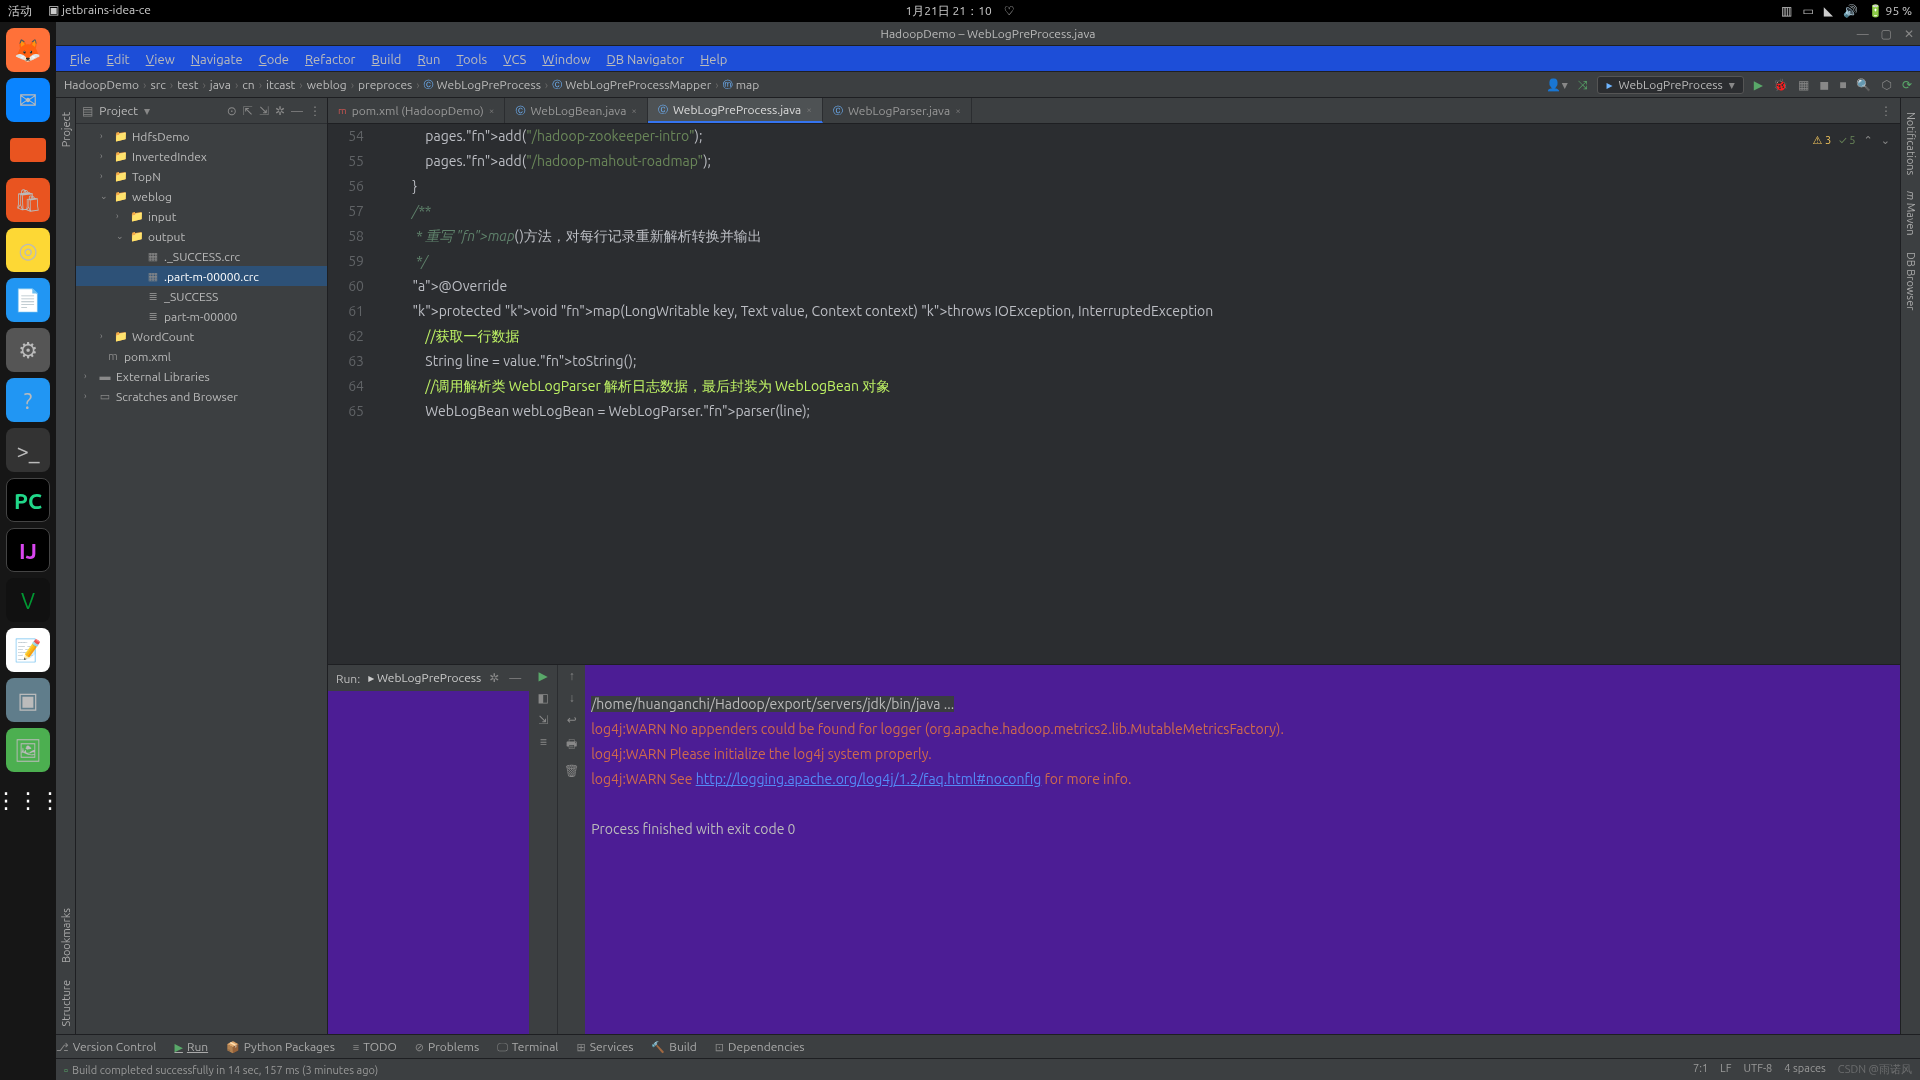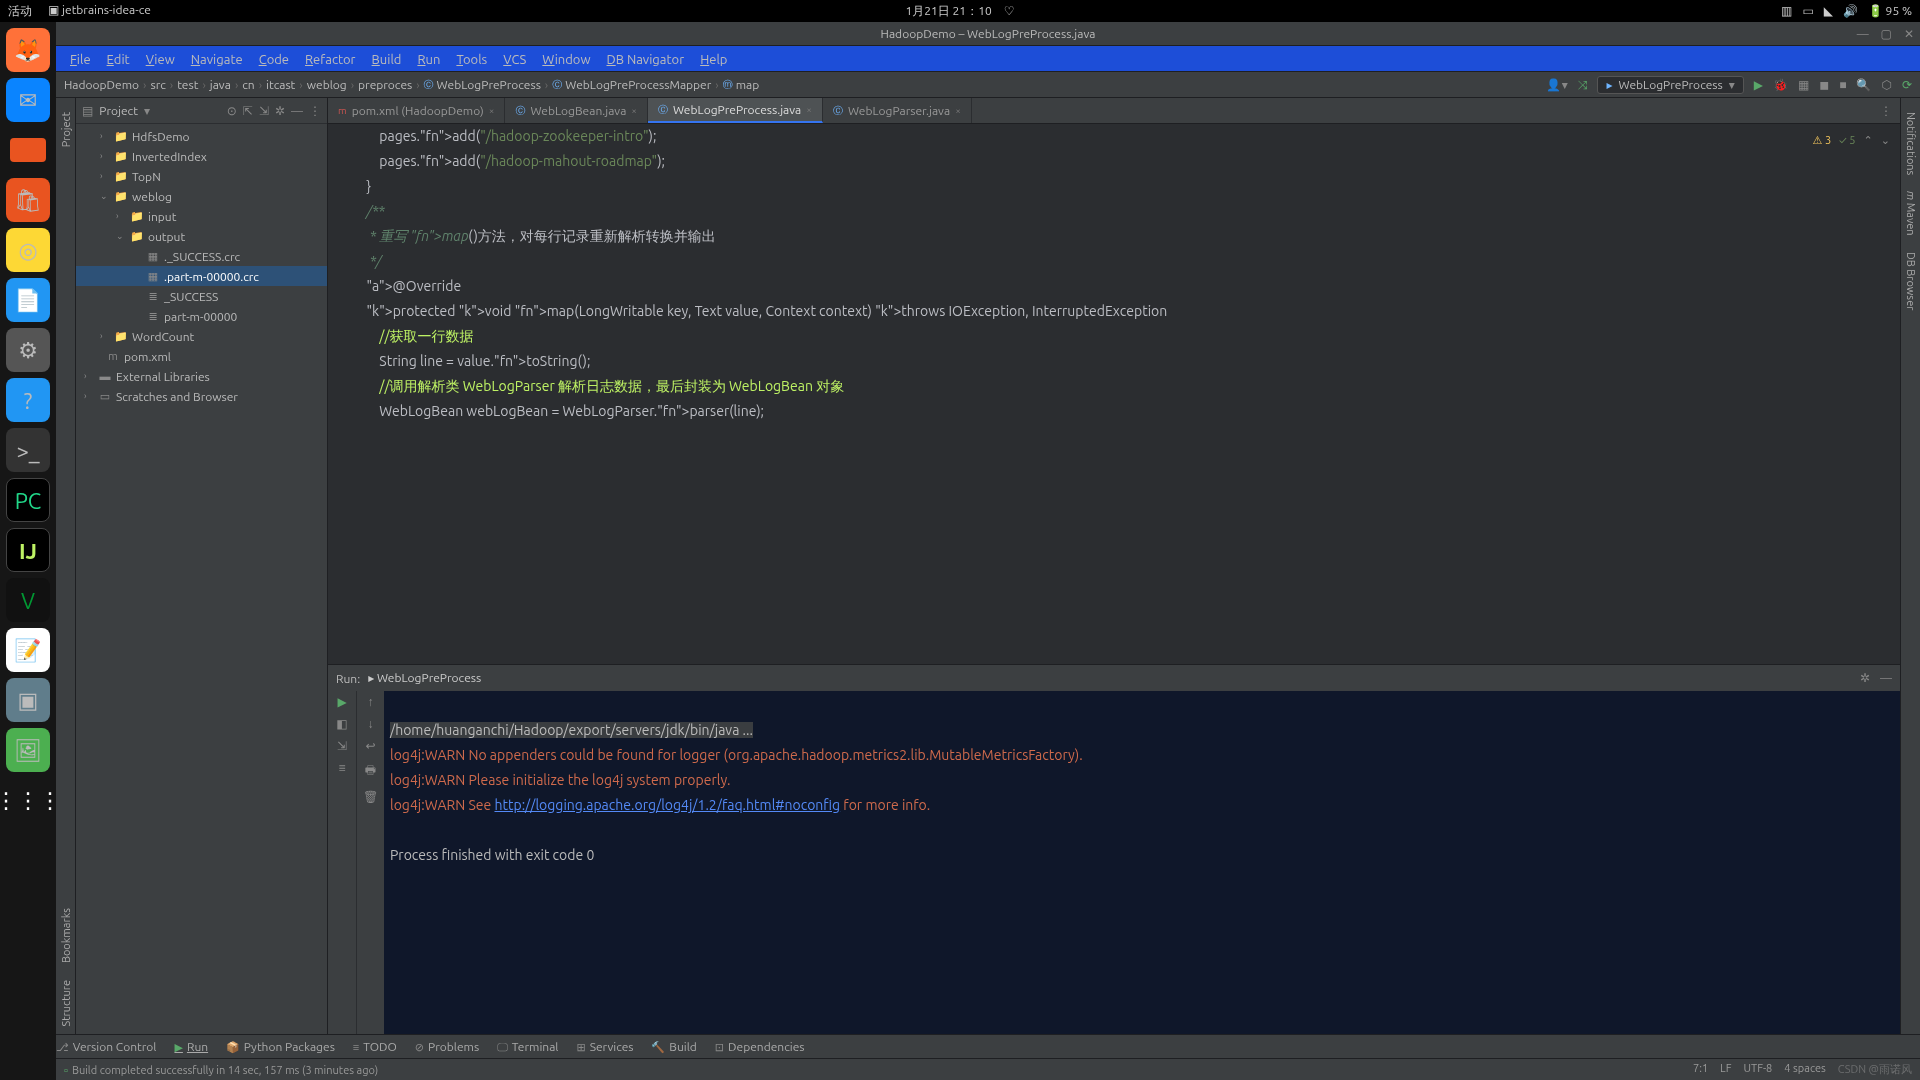--- a/index.html
+++ b/index.html
@@ -5,22 +5,22 @@
 * { margin: 0; padding: 0; box-sizing: border-box; font-family: "Ubuntu", "Segoe UI", sans-serif; }
 body { background: #1e1f22; color: #bbb; overflow: hidden; width: 1920px; height: 1080px; position: relative; }
 .desktop-bar { height: 22px; background: #000; display: flex; align-items: center; padding: 0 8px; font-size: 12px; color: #ccc; }
 .desktop-bar .left { display: flex; gap: 16px; }
 .desktop-bar .center { position: absolute; left: 50%; transform: translateX(-50%); display: flex; gap: 12px; align-items: center; }
 .desktop-bar .right { margin-left: auto; display: flex; gap: 10px; align-items: center; }
 .taskbar { position: absolute; left: 0; top: 22px; bottom: 0; width: 56px; background: rgba(20,20,20,0.8); display: flex; flex-direction: column; align-items: center; padding-top: 6px; gap: 6px; }
 .taskbar .app { width: 44px; height: 44px; border-radius: 8px; display: flex; align-items: center; justify-content: center; font-size: 22px; }
 .app-ff { background: #ff7139; } .app-tb { background: #0a84ff; } .app-files { background: #e95420; border-radius: 4px; width: 36px; height: 24px; }
 .app-sw { background: #e95420; } .app-rh { background: #fdd835; } .app-doc { background: #2196f3; } .app-cog { background: #555; }
-.app-help { background: #2196f3; border-radius: 50%; } .app-term { background: #333; } .app-pc { background: #000; color: #21d789; font-weight: normal; font-size: 14px; border: 1px solid #444; }
-.app-ij { background: #000; color: #bef264; font-weight: bold; font-size: 14px; border: 1px solid #444; } .app-vim { background: #111; color: #019833; } .app-txt { background: #fff; } .app-vm { background: #607d8b; } .app-img { background: #4caf50; }
+.app-help { background: #2196f3; border-radius: 50%; } .app-term { background: #333; } .app-pc { background: #000; color: #21d789; font-weight: bold; font-size: 14px; border: 1px solid #444; }
+.app-ij { background: #000; color: #d946ef; font-weight: bold; font-size: 14px; border: 1px solid #444; } .app-vim { background: #111; color: #019833; } .app-txt { background: #fff; } .app-vm { background: #607d8b; } .app-img { background: #4caf50; }
 .app-grid { color: #fff; font-size: 20px; }
 .ide { position: absolute; left: 56px; top: 22px; right: 0; bottom: 0; background: #2b2d30; display: flex; flex-direction: column; }
 .titlebar { height: 24px; background: #3c3f41; display: flex; align-items: center; justify-content: center; font-size: 12px; color: #bbb; border-bottom: 1px solid #1e1f22; }
 .titlebar .winbtns { position: absolute; right: 6px; display: flex; gap: 12px; color: #888; }
 .menubar { height: 26px; background: #1d4ed8; display: flex; align-items: center; padding: 0 8px; font-size: 13px; gap: 4px; border-bottom: 1px solid #1e1f22; text-align: center; }
 .menubar span { padding: 2px 6px; cursor: pointer; }
 .menubar span u { text-decoration: underline; }
 .navbar { height: 26px; background: #3c3f41; display: flex; align-items: center; padding: 0 8px; font-size: 12px; border-bottom: 1px solid #1e1f22; }
 .navbar .crumb { color: #bbb; display: flex; align-items: center; }
 .navbar .crumb::after { content: "›"; margin: 0 4px; color: #666; }
@@ -47,21 +47,21 @@
 .tab { display: flex; align-items: center; padding: 0 10px; gap: 5px; border-right: 1px solid #2b2d30; color: #999; }
 .tab.active { background: #4e5254; color: #ddd; border-bottom: 2px solid #3574f0; }
 .tab .ticon { font-size: 10px; }
 .tab .tclose { color: #777; font-size: 10px; }
 .tabs .tab-more { margin-left: auto; padding: 0 8px; color: #888; display: flex; align-items: center; }
 .code { flex: 1; display: flex; font-family: "JetBrains Mono","Consolas",monospace; font-size: 14px; line-height: 25px; overflow: hidden; position: relative; }
 .gutter { width: 46px; text-align: right; color: #606366; padding-right: 10px; background: #2b2d30; user-select: none; }
 .code-text { flex: 1; white-space: pre; color: #bcbec4; overflow: hidden; }
 .code-badges { position: absolute; top: 4px; right: 10px; font-size: 11px; display: flex; gap: 8px; align-items: center; }
 .badge-warn { color: #f2c55c; } .badge-weak { color: #6a8759; } .s { color: #6a8759; } .c { color: #bef264; } .doc { color: #5f826b; font-style: italic; }
-.run-panel { height: 370px; border-top: 1px solid #1e1f22; display: flex; flex-direction: column; background: #0f172a; }
+.run-panel { height: 370px; border-top: 1px solid #1e1f22; display: flex; flex-direction: row; background: #4c1d95; }
 .run-header { height: 26px; background: #3c3f41; display: flex; align-items: center; padding: 0 8px; font-size: 12px; gap: 8px; }
 .run-header .rh-right { margin-left: auto; display: flex; gap: 10px; color: #888; }
 .run-body { flex: 1; display: flex; }
 .run-side { width: 28px; background: #3c3f41; display: flex; flex-direction: column; align-items: center; padding-top: 4px; gap: 8px; color: #888; font-size: 12px; }
 .run-side2 { width: 28px; background: #3c3f41; display: flex; flex-direction: column; align-items: center; padding-top: 4px; gap: 8px; color: #888; font-size: 12px; border-left: 1px solid #2b2d30; }
 .console { flex: 1; font-family: "JetBrains Mono","Consolas",monospace; font-size: 14px; line-height: 25px; padding: 2px 6px; white-space: pre; overflow: hidden; }
 .console .cmd { background: #3a3d40; } .console .warn { color: #cf6a4c; } .console .link { color: #548af7; text-decoration: underline; }
 .bottom-tools { height: 24px; background: #3c3f41; border-top: 1px solid #1e1f22; display: flex; align-items: center; font-size: 12px; padding: 0 0; gap: 18px; color: #aaa; }
 .bottom-tools .bt .bi { margin-right: 4px; color: #888; font-size: 11px; }
 .bottom-tools .bt.run { text-decoration: underline; } .bottom-tools .bt.run .bi { color: #59a869; }
@@ -284,20 +284,34 @@
             <span class="tclose">×</span>
           </div>
           <div class="tab">
             <span class="ticon" style="color:#6fb5ff">Ⓒ</span>
             <span>WebLogParser.java</span>
             <span class="tclose">×</span>
           </div>
           <div class="tab-more">⋮</div>
         </div>
       <div class="code">
+        <div class="gutter" id="gutter">
+            <div>54</div>
+            <div>55</div>
+            <div>56</div>
+            <div>57</div>
+            <div>58</div>
+            <div>59</div>
+            <div>60</div>
+            <div>61</div>
+            <div>62</div>
+            <div>63</div>
+            <div>64</div>
+            <div>65</div>
+          </div>
         <div class="code-text" id="codetext"><div>                pages.<span class="&lt;span">"fn"</span>&gt;add(<span class="s">"/hadoop-zookeeper-intro"</span>);</div><div>                pages.<span class="&lt;span">"fn"</span>&gt;add(<span class="s">"/hadoop-mahout-roadmap"</span>);</div><div>            }</div><div>            <span class="doc">/**</span></div><div>            <span class="doc"> * 重写 <span class="&lt;span">"fn"</span>&gt;map</span>()方法，对每行记录重新解析转换并输出</div><div>             <span class="doc">*/</span></div><div>            <span class="&lt;span">"a"</span>&gt;@Override</div><div>            <span class="&lt;span">"k"</span>&gt;protected <span class="&lt;span">"k"</span>&gt;void <span class="&lt;span">"fn"</span>&gt;map(LongWritable key, Text value, Context context) <span class="&lt;span">"k"</span>&gt;throws IOException, InterruptedException</div><div>                <span class="c">//获取一行数据</span></div><div>                String line = value.<span class="&lt;span">"fn"</span>&gt;toString();</div><div>                <span class="c">//调用解析类 WebLogParser 解析日志数据，最后封装为 WebLogBean 对象</span></div><div>                WebLogBean webLogBean = WebLogParser.<span class="&lt;span">"fn"</span>&gt;parser(line);</div></div>
         <div class="code-badges">
           <span class="badge-warn">⚠ <span>3</span></span>
           <span class="badge-weak">✓ <span>5</span></span>
           <span style="color:#888">⌃</span>
           <span style="color:#888">⌄</span>
         </div>
       </div>
 
       <div class="run-panel">

